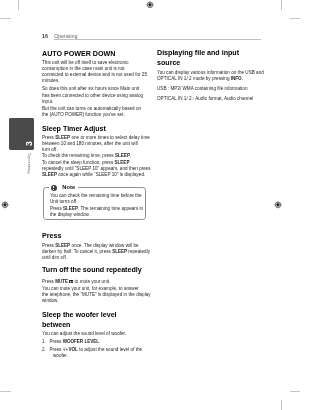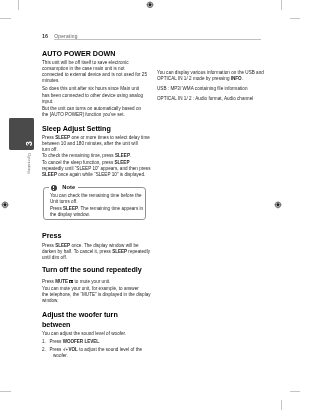--- a/index.html
+++ b/index.html
@@ -160,21 +160,21 @@
       <span class="ln">So does this unit after six hours since Main unit</span>
       <span class="ln">has been connected to other device using analog</span>
       <span class="ln">input.</span>
     </div>
     <div class="para" style="position:absolute;left:0;top:59.9px;">
       <span class="ln">But the unit can turns on automatically based on</span>
       <span class="ln">the [AUTO POWER] function you've set.</span>
     </div>
 
     <h2 class="sec" style="position:absolute;left:0;top:77.75px;">
-      <span class="hl">Sleep Adjust Setting</span>
+      <span class="hl">Sleep Timer Adjust</span>
     </h2>
     <div class="para" style="position:absolute;left:0;top:88.6px;">
       <span class="ln"><span>Press </span><b>SLEEP</b><span> one or more times to select delay time</span></span>
       <span class="ln">between 10 and 180 minutes, after the unit will</span>
       <span class="ln">turn off.</span>
     </div>
     <div class="para" style="position:absolute;left:0;top:107.3px;">
       <span class="ln"><span>To check the remaining time, press </span><b>SLEEP</b><span>.</span></span>
     </div>
     <div class="para" style="position:absolute;left:0;top:113.5px;">
@@ -219,41 +219,43 @@
               <path d="M13.2 6.1l5.1 5.4M18.3 6.1l-5.1 5.4" stroke="#ffffff" stroke-width="1.6" fill="none" stroke-linecap="round"></path>
             </svg></span><span> to mute your unit.</span></span>
     </div>
     <div class="para" style="position:absolute;left:0;top:240px;">
       <span class="ln">You can mute your unit, for example, to answer</span>
       <span class="ln">the telephone, the “MUTE” is displayed in the display</span>
       <span class="ln">window.</span>
     </div>
 
     <h2 class="sec" style="position:absolute;left:0;top:264.35px;">
-      <span class="hl">Adjust the woofer turn</span>
+      <span class="hl">Sleep the woofer level</span>
       <span class="hl">between</span>
     </h2>
     <div class="para" style="position:absolute;left:0;top:285.2px;">
       <span class="ln">You can adjust the sound level of woofer.</span>
     </div>
     <div class="para" style="position:absolute;left:0;top:293px;">
       <span class="ln"><span style="display:inline-block;width:7.5px;">1.</span><span>Press </span><b>WOOFER LEVEL</b><span>.</span></span>
     </div>
     <div class="para" style="position:absolute;left:0;top:300.5px;">
       <span class="ln"><span style="display:inline-block;width:7.5px;">2.</span><span>Press </span><span class="ico" style="width:5.3px;height:4.3px;margin:0 0.35px 0 0.2px;vertical-align:-0.55px;"><svg width="5.3" height="4.3" viewBox="0 0 26 21">
               <path d="M0.5 12.5h5.4" stroke="#1d1a1b" stroke-width="2.6" fill="none"></path>
               <path d="M10.4 2.5L6.2 20" stroke="#1d1a1b" stroke-width="2.3" fill="none"></path>
               <path d="M14.6 12.5h8.4M18.8 8.3v8.4" stroke="#1d1a1b" stroke-width="2.6" fill="none"></path>
             </svg></span><b>VOL</b><span> to adjust the sound level of the</span></span>
       <span class="ln" style="padding-left:11px;">woofer.</span>
     </div>
   </div>
 
   <div class="col col-right">
     <h2 class="sec" style="position:absolute;left:0;top:2.2px;">
+      <span class="hl">Displaying file and input</span>
+      <span class="hl">source</span>
     </h2>
     <div class="para" style="position:absolute;left:0;top:23.9px;">
       <span class="ln">You can display various information on the USB and</span>
       <span class="ln"><span>OPTICAL IN 1/ 2 mode by pressing </span><b>INFO</b><span>.</span></span>
     </div>
     <div class="para" style="position:absolute;left:0;top:39.8px;">
       <span class="ln">USB : MP3/ WMA containing file information</span>
     </div>
     <div class="para" style="position:absolute;left:0;top:49.6px;">
       <span class="ln">OPTICAL IN 1/ 2 : Audio format, Audio channel</span>

